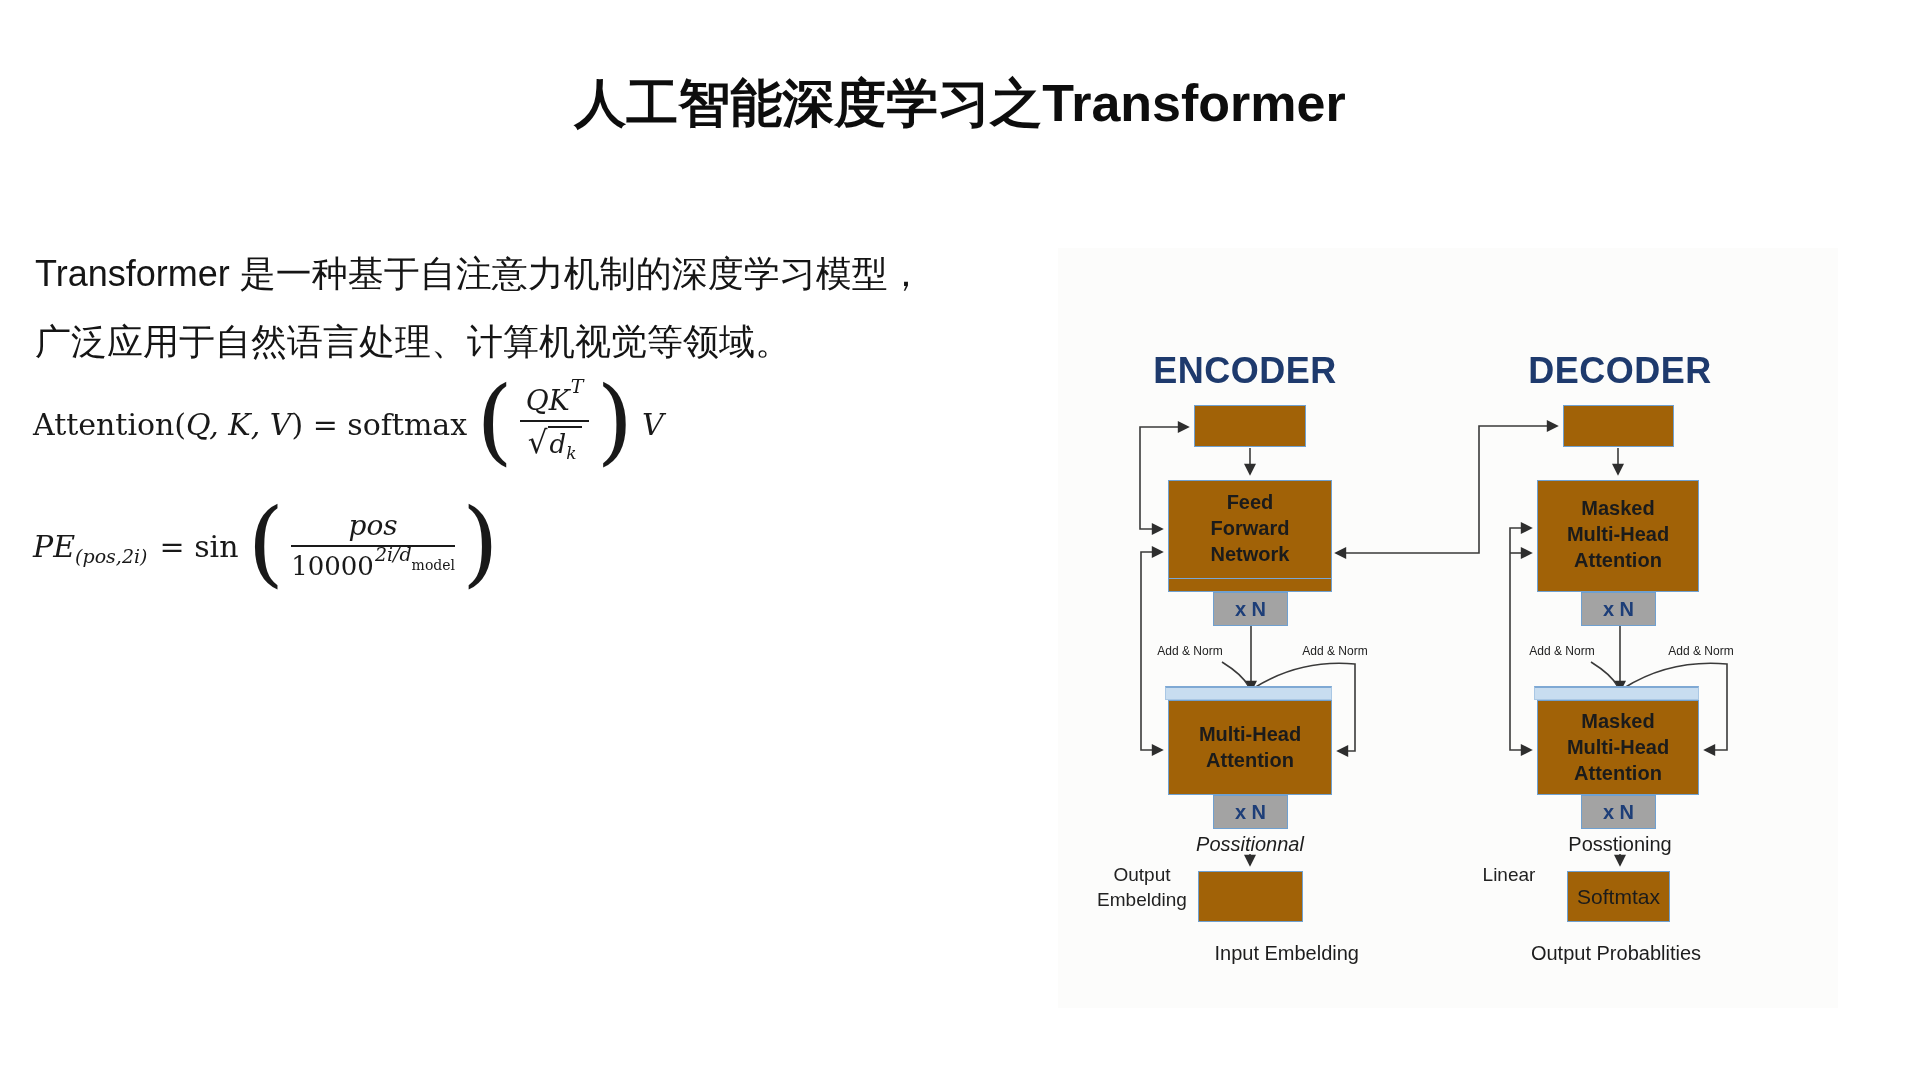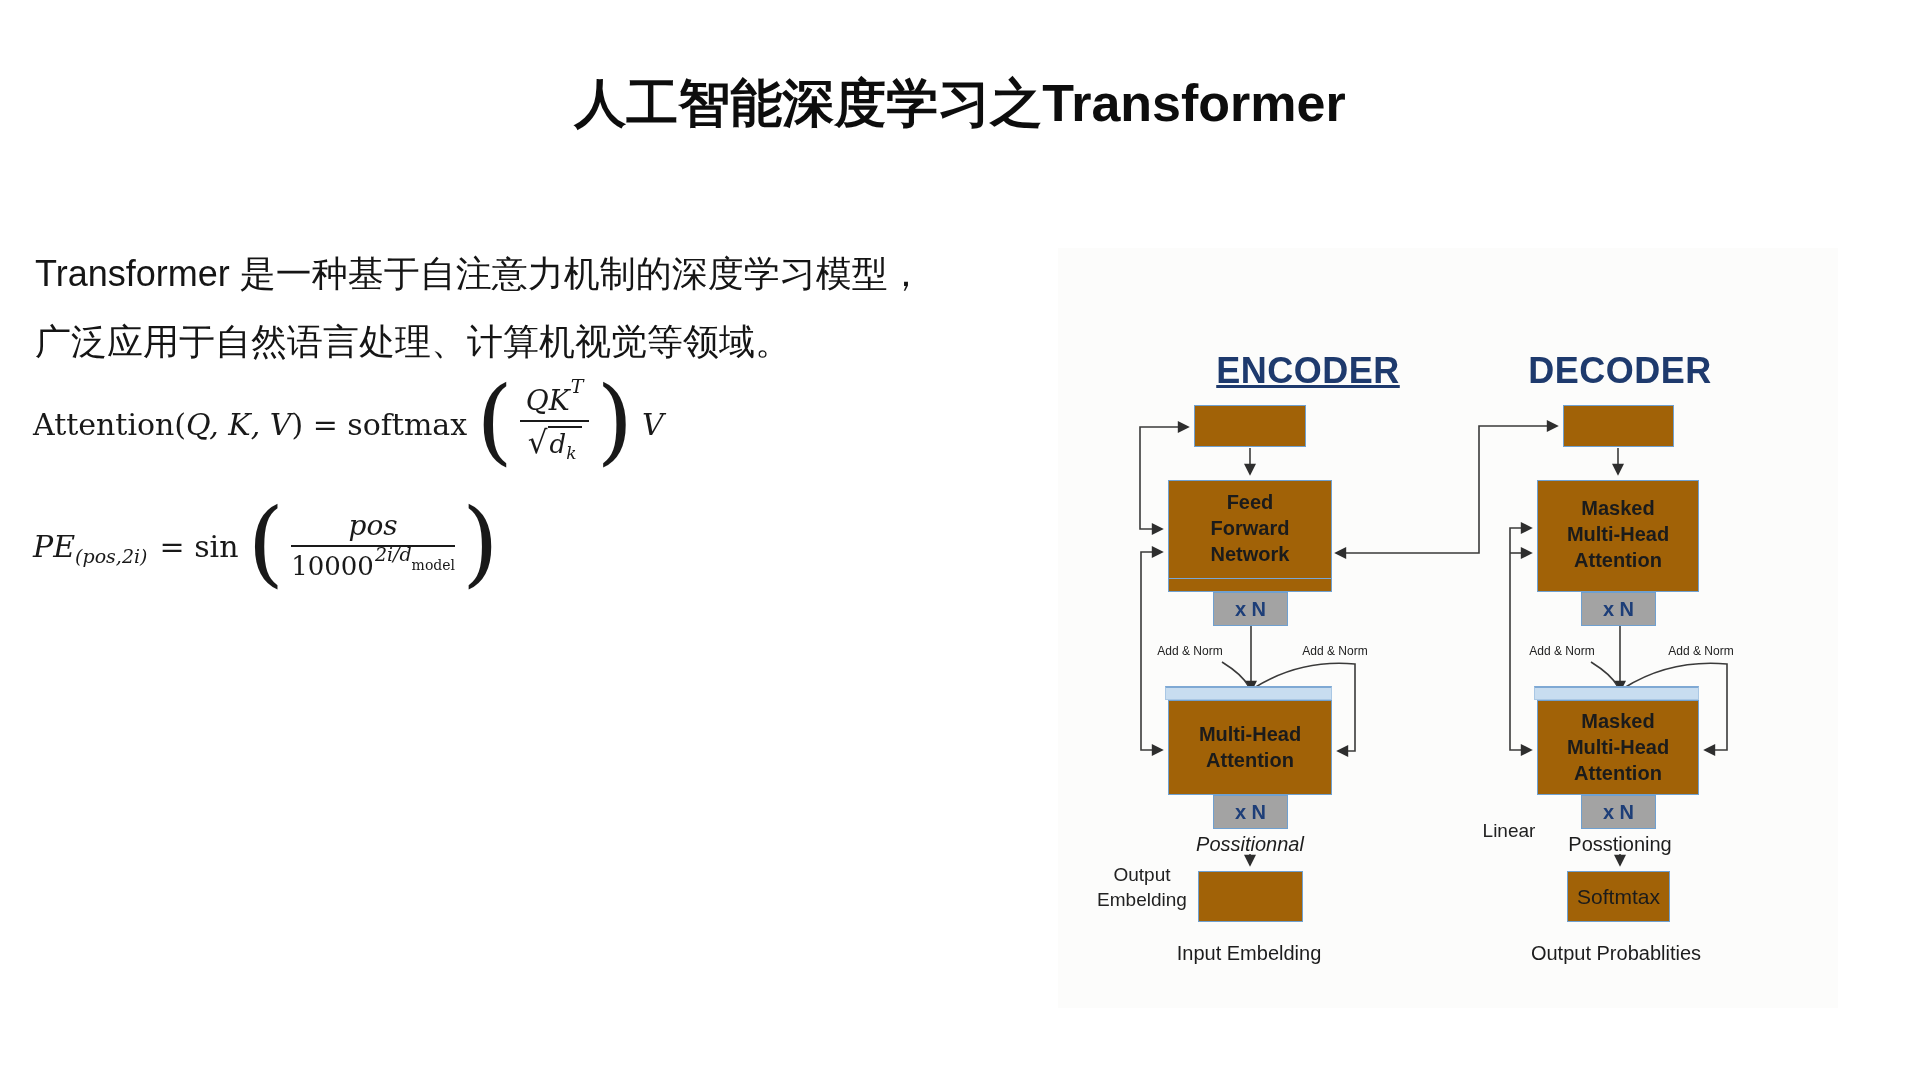--- a/index.html
+++ b/index.html
@@ -115,21 +115,21 @@
       <path d="M1618 448 L1618 474" marker-end="url(#ah)"></path>
       <path d="M1531 528 L1510 528 L1510 750 L1531 750" marker-start="url(#ah)" marker-end="url(#ah)"></path>
       <path d="M1510 553 L1531 553" marker-end="url(#ah)"></path>
       <path d="M1620 626 L1620 691" marker-end="url(#ah)"></path>
       <path d="M1591 662 Q1612 675 1618 687"></path>
       <path d="M1624 688 Q1670 659 1727 664 L1727 750 L1705 750" marker-end="url(#ah)"></path>
       <path d="M1620 854 L1620 865" marker-end="url(#ah)"></path>
     </g>
   </svg>
 
-  <div class="hdr" style="left:1188px;top:350px;width:240px;text-decoration:underline;">ENCODER</div>
+  <div class="hdr" style="left:1125px;top:350px;width:240px;">ENCODER</div>
 
   <div class="box" style="left:1194px;top:405px;width:112px;height:42px;"></div>
 
   <div class="box" style="left:1168px;top:480px;width:164px;height:112px;padding-top:8px;">
     <div class="box-label">Feed</div>
     <div class="box-label">Forward</div>
     <div class="box-label">Network</div>
     <div class="strip"></div>
   </div>
 
@@ -149,21 +149,21 @@
 
   <div class="cap" style="left:1150px;top:833px;width:200px;font-style:italic;">Possitionnal</div>
 
   <div class="lbl2" style="left:1072px;top:862px;width:140px;">
     <div>Output</div>
     <div>Embelding</div>
   </div>
 
   <div class="box" style="left:1198px;top:871px;width:105px;height:51px;"></div>
 
-  <div class="cap" style="left:1139px;top:942px;width:220px;">Input Embelding</div>
+  <div class="cap" style="left:1139px;top:942px;width:220px;text-align:right;">Input Embelding</div>
 
   <div class="hdr" style="left:1500px;top:350px;width:240px;">DECODER</div>
 
   <div class="box" style="left:1563px;top:405px;width:111px;height:42px;"></div>
 
   <div class="box" style="left:1537px;top:480px;width:162px;height:112px;padding-top:14px;">
     <div class="box-label">Masked</div>
     <div class="box-label">Multi-Head</div>
     <div class="box-label">Attention</div>
   </div>
@@ -178,19 +178,19 @@
   <div class="box" style="left:1537px;top:700px;width:162px;height:95px;padding-top:7px;">
     <div class="box-label">Masked</div>
     <div class="box-label">Multi-Head</div>
     <div class="box-label">Attention</div>
   </div>
 
   <div class="xn" style="left:1581px;top:795px;width:75px;height:34px;">x N</div>
 
   <div class="cap" style="left:1520px;top:833px;width:200px;">Posstioning</div>
 
-  <div class="lbl2" style="left:1449px;top:818px;width:120px;">Linear</div>
+  <div class="lbl2" style="left:1449px;top:862px;width:120px;">Linear</div>
 
   <div class="box softbox" style="left:1567px;top:871px;width:103px;height:51px;">Softmtax</div>
 
   <div class="cap" style="left:1506px;top:942px;width:220px;">Output Probablities</div>
 
 </div>
 
 </body></html>

